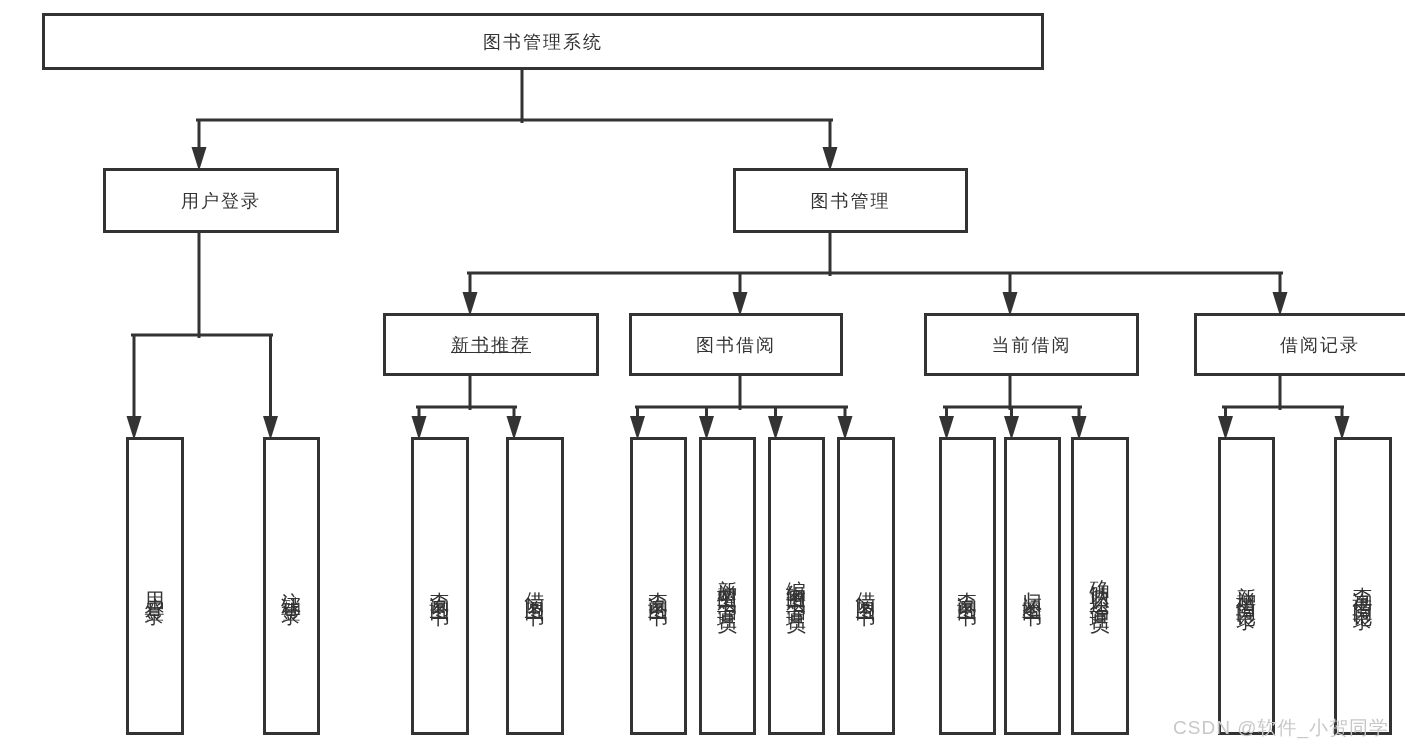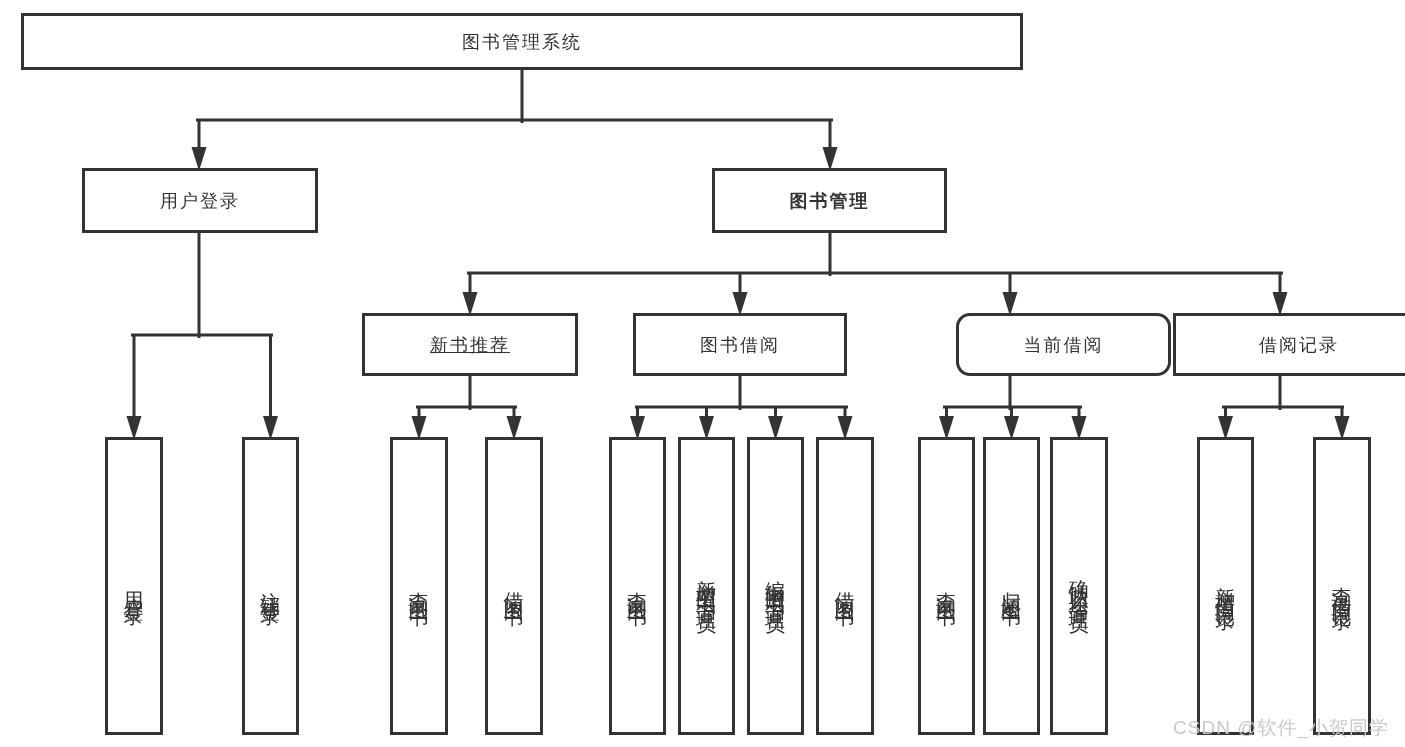--- a/index.html
+++ b/index.html
@@ -22,20 +22,21 @@
     width:1405px; height:747px;
   }
   .node{
     position:absolute;
     border:3px solid var(--line);
     background:#ffffff;
     display:flex;
     align-items:center;
     justify-content:center;
     color:var(--text);
+    margin-left:21px;
   }
   .hnode{
     font-size:18px;
     letter-spacing:2px;
     white-space:nowrap;
   }
   .root-node{ font-size:18px; }
   .leaf{
     font-size:20px;
   }
@@ -113,25 +114,25 @@
       <polygon points="1071.5,416 1086.5,416 1079,440" fill="#333333"></polygon>
       <line x1="1225.5" y1="407" x2="1225.5" y2="420" stroke="#333333" stroke-width="3"></line>
       <polygon points="1218,416 1233,416 1225.5,440" fill="#333333"></polygon>
       <line x1="1342" y1="407" x2="1342" y2="420" stroke="#333333" stroke-width="3"></line>
       <polygon points="1334.5,416 1349.5,416 1342,440" fill="#333333"></polygon>
     </svg>
 
   <div class="node hnode root-node" style="left:21px; top:13px; width:1002px; height:57px;">图书管理系统</div>
 
   <div class="node hnode" style="left:82px; top:168px; width:236px; height:65px;">用户登录</div>
-  <div class="node hnode" style="left:712px; top:168px; width:235px; height:65px;font-weight:bold;">图书管理</div>
+  <div class="node hnode" style="left:712px; top:168px; width:235px; height:65px;">图书管理</div>
 
   <div class="node hnode" style="left:362px; top:313px; width:216px; height:63px;text-decoration:underline;">新书推荐</div>
-  <div class="node hnode" style="left:633px; top:313px; width:214px; height:63px;">图书借阅</div>
-  <div class="node hnode" style="left:956px; top:313px; width:215px; height:63px;border-radius:14px;">当前借阅</div>
+  <div class="node hnode" style="left:608px; top:313px; width:214px; height:63px;">图书借阅</div>
+  <div class="node hnode" style="left:903px; top:313px; width:215px; height:63px;">当前借阅</div>
   <div class="node hnode" style="left:1173px; top:313px; width:252px; height:63px;">借阅记录</div>
 
   <div class="node leaf" style="left:105px; top:437px; width:58px; height:298px;">
     <span>用户登录</span>
   </div>
   <div class="node leaf" style="left:242px; top:437px; width:57px; height:298px;">
     <span>注销登录</span>
   </div>
 
   <div class="node leaf" style="left:390px; top:437px; width:58px; height:298px;">

